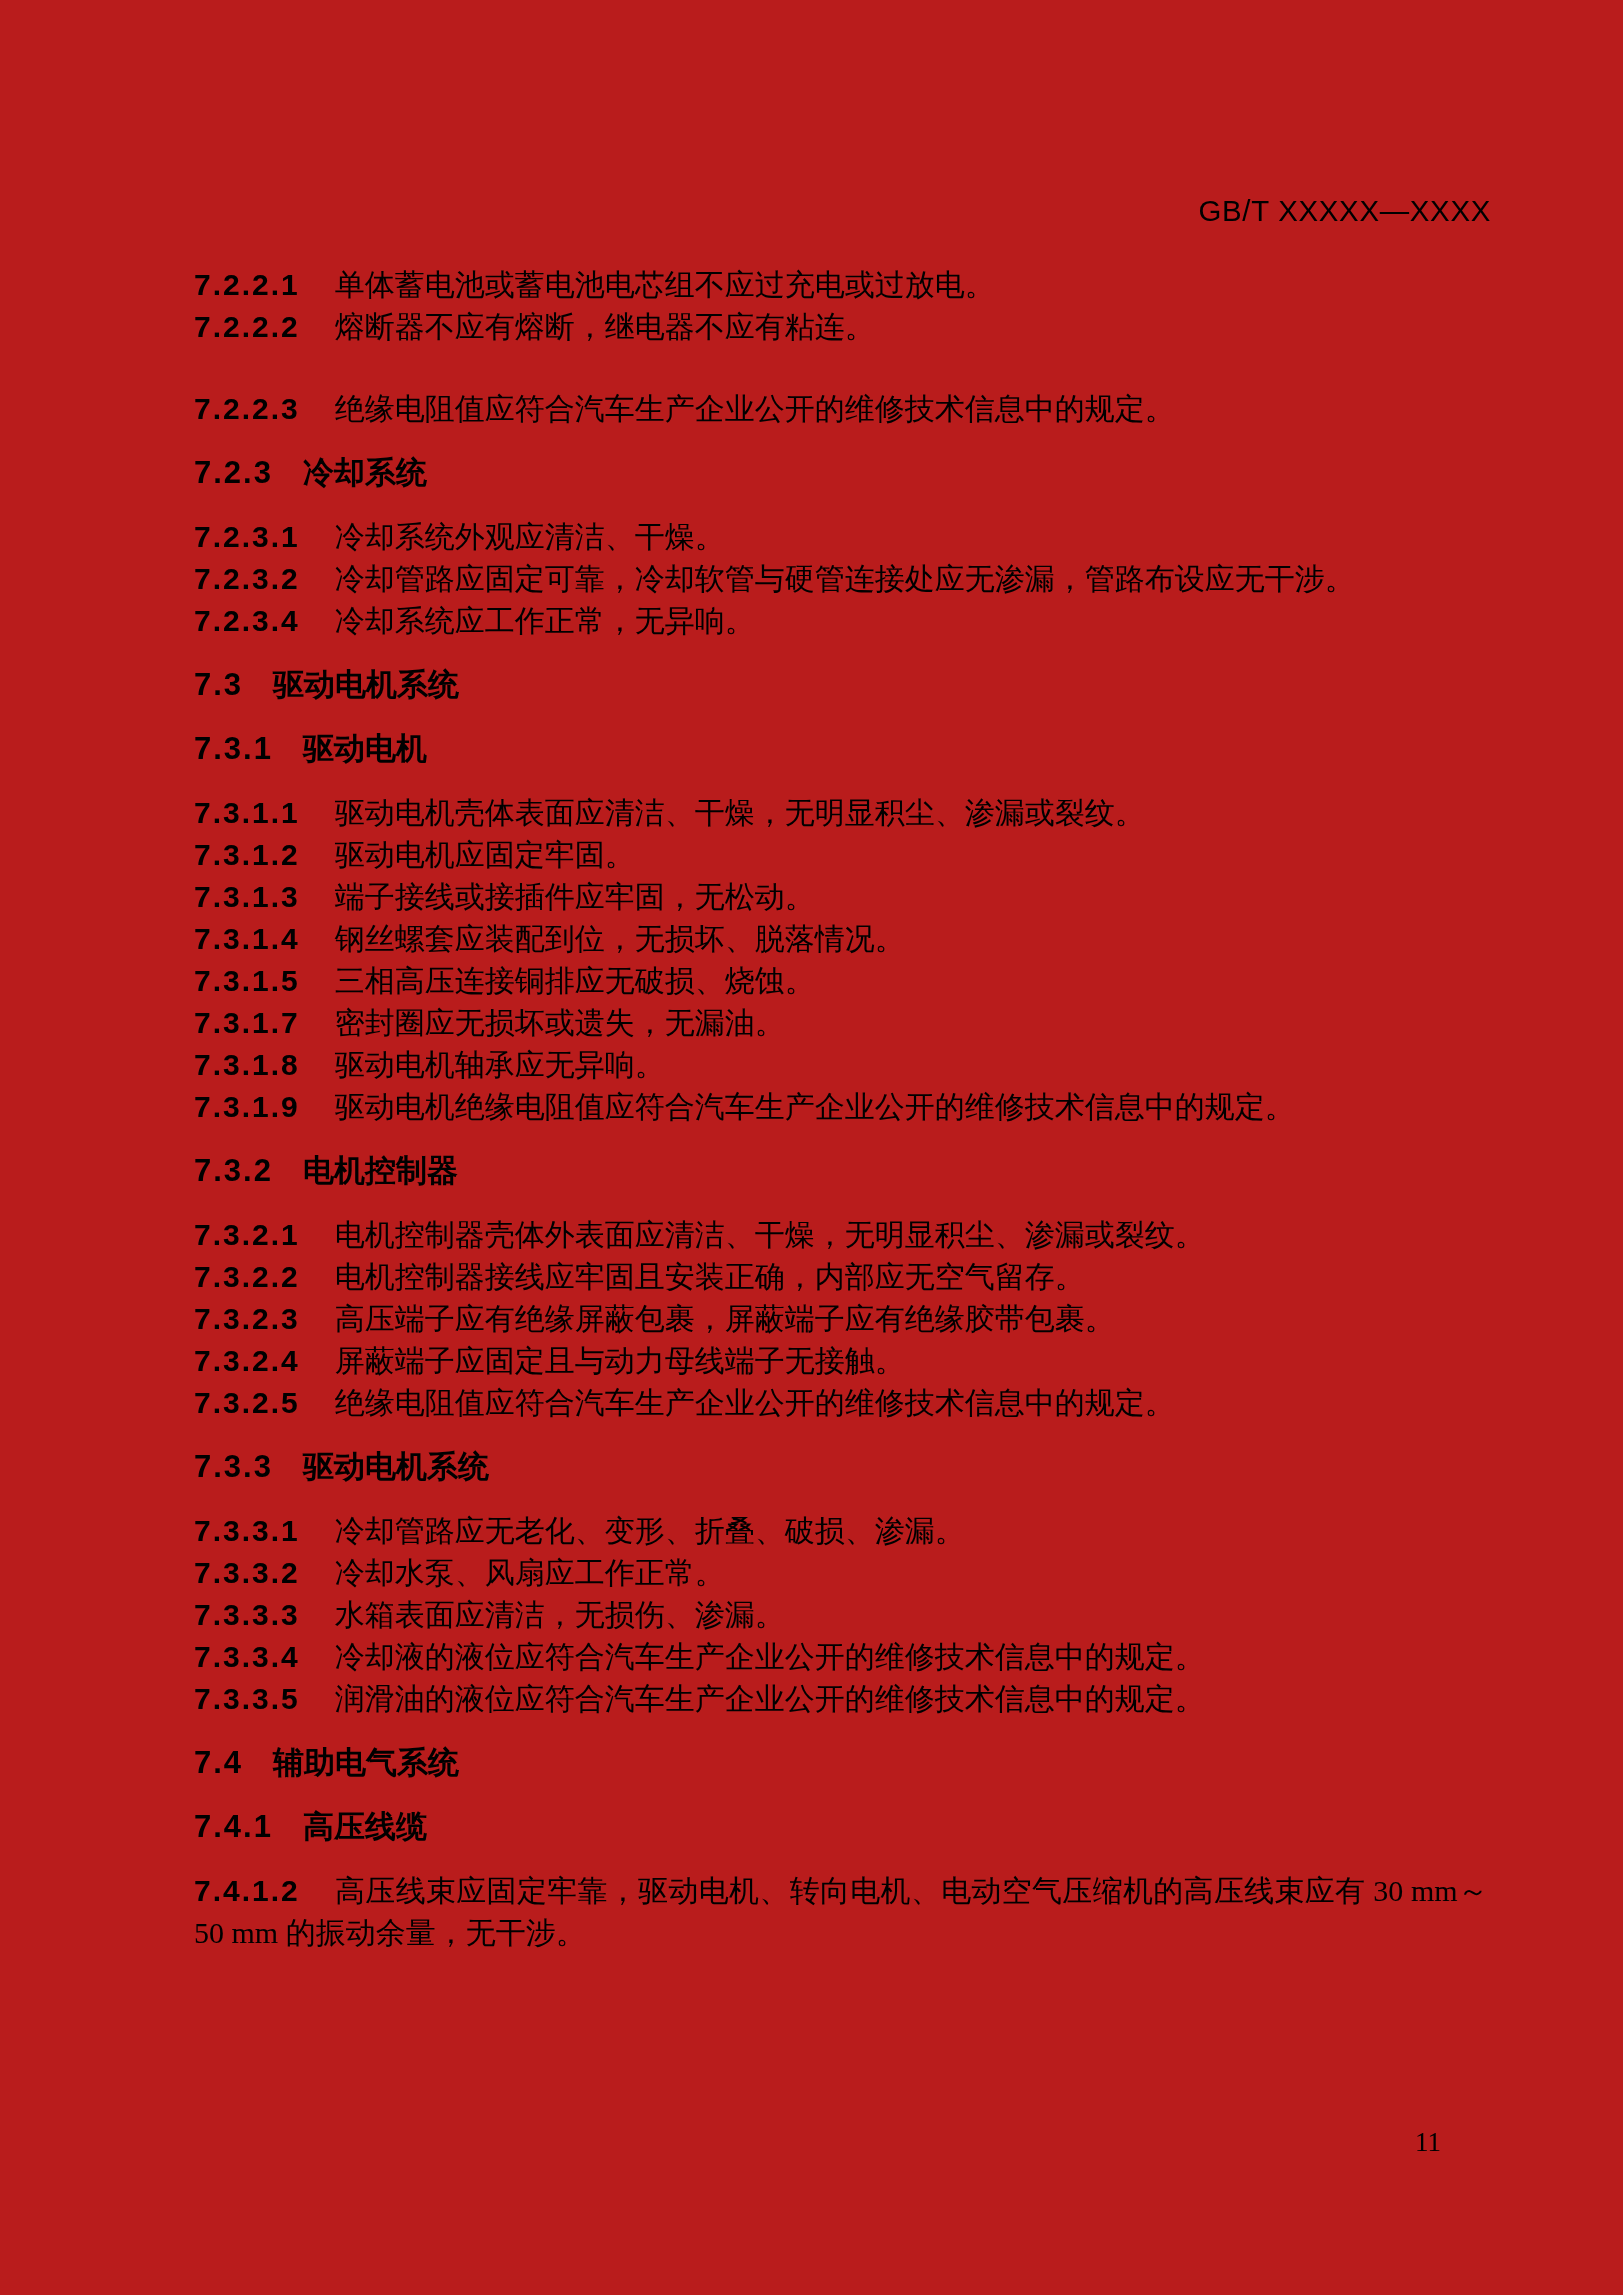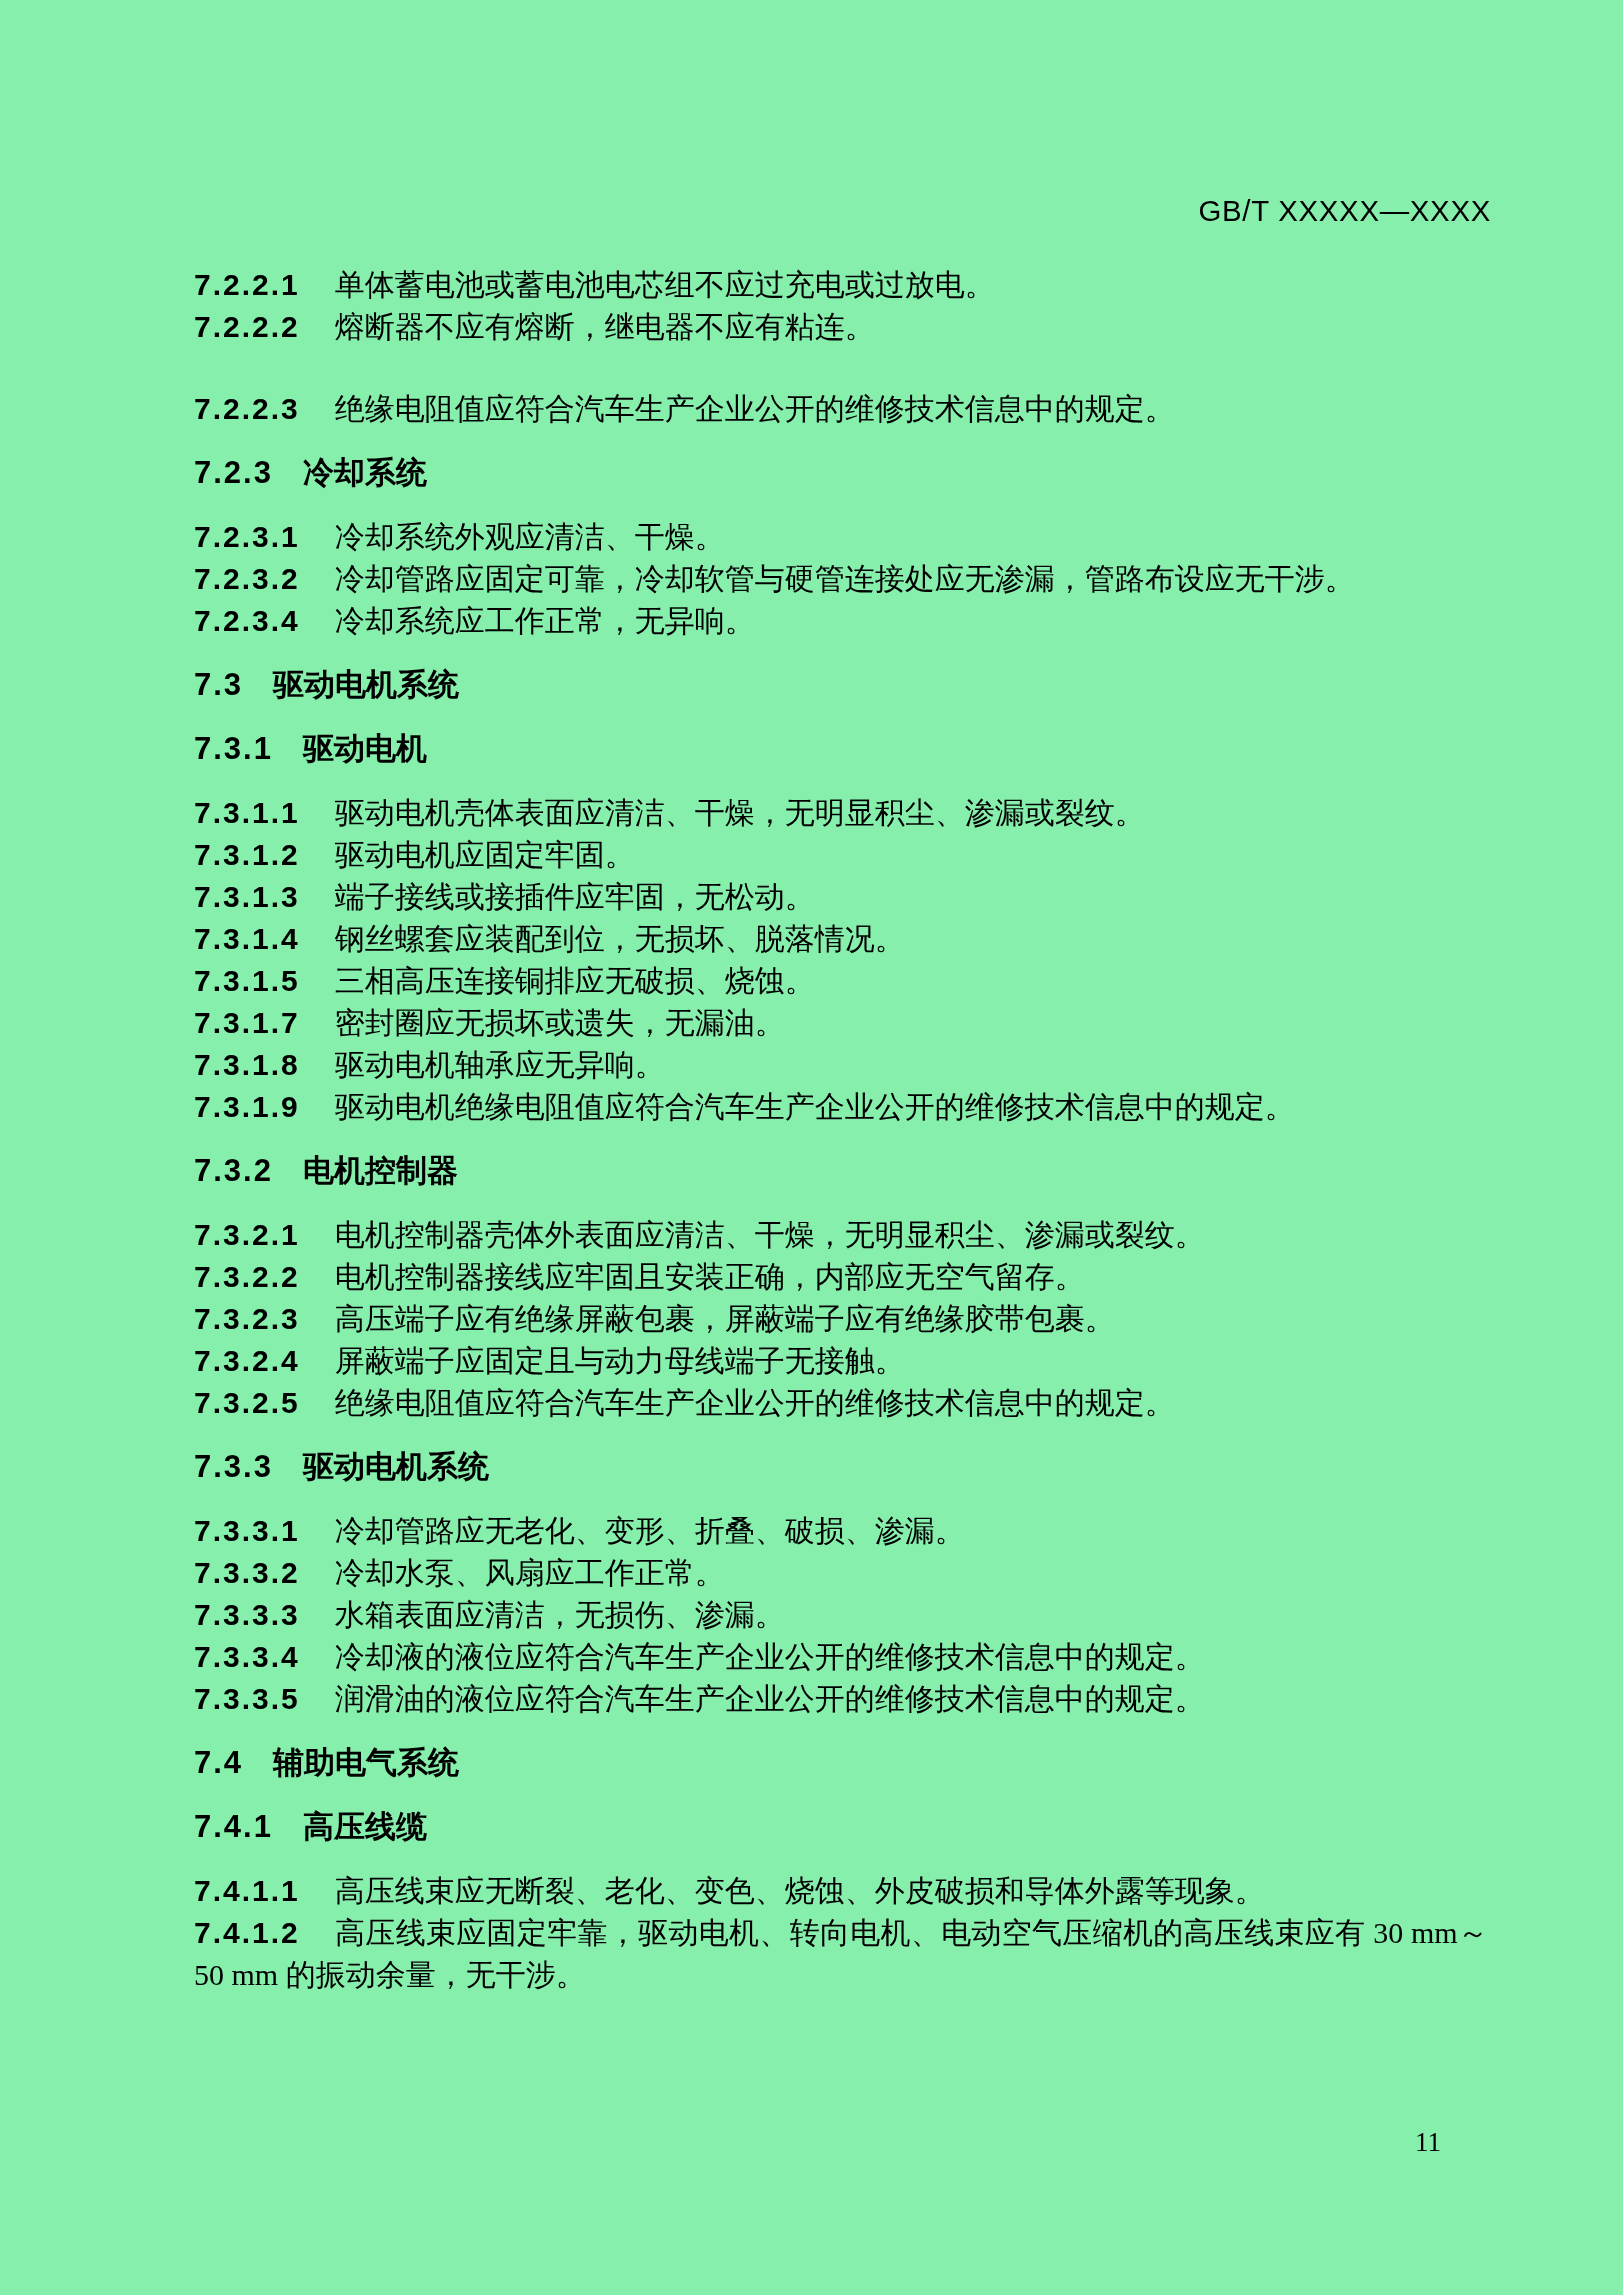--- a/index.html
+++ b/index.html
@@ -7,21 +7,21 @@
     width: 1623px;
     height: 2295px;
     background: #ffffff;
     position: relative;
     color: #000000;
     font-family: "Liberation Serif", "DejaVu Serif", serif;
   }
   .page {
     position: absolute;
     inset: 0;
-    background: #86efac;
+    background: #b91c1c;
     overflow: hidden;
   }
   .doc-header {
     position: absolute;
     top: 194px;
     left: 194px;
     right: 132px;
     text-align: right;
     font-family: "Liberation Sans", "DejaVu Sans", sans-serif;
     font-size: 29.4px;
@@ -112,21 +112,20 @@
 
     <p class="clause"><span class="num">7.3.3.1</span><span>冷却管路应无老化、变形、折叠、破损、渗漏。</span></p>
     <p class="clause"><span class="num">7.3.3.2</span><span>冷却水泵、风扇应工作正常。</span></p>
     <p class="clause"><span class="num">7.3.3.3</span><span>水箱表面应清洁，无损伤、渗漏。</span></p>
     <p class="clause"><span class="num">7.3.3.4</span><span>冷却液的液位应符合汽车生产企业公开的维修技术信息中的规定。</span></p>
     <p class="clause"><span class="num">7.3.3.5</span><span>润滑油的液位应符合汽车生产企业公开的维修技术信息中的规定。</span></p>
 
     <p class="heading"><span class="num">7.4</span><span>辅助电气系统</span></p>
     <p class="heading"><span class="num">7.4.1</span><span>高压线缆</span></p>
 
-    <p class="clause"><span class="num">7.4.1.1</span><span>高压线束应无断裂、老化、变色、烧蚀、外皮破损和导体外露等现象。</span></p>
     <p class="clause"><span class="num">7.4.1.2</span><span>高压线束应固定牢靠，驱动电机、转向电机、电动空气压缩机的高压线束应有 30 mm～50 mm 的振动余量，无干涉。</span></p>
 
   </div>
 
   <div class="page-number">11</div>
 
 </div>
 
 
 </body></html>

